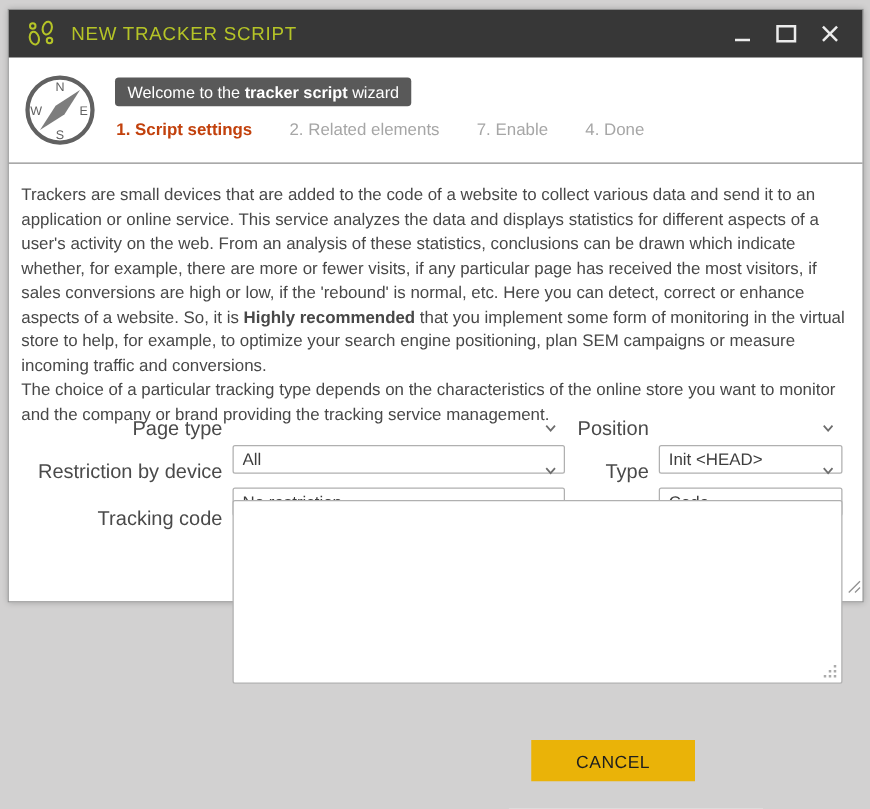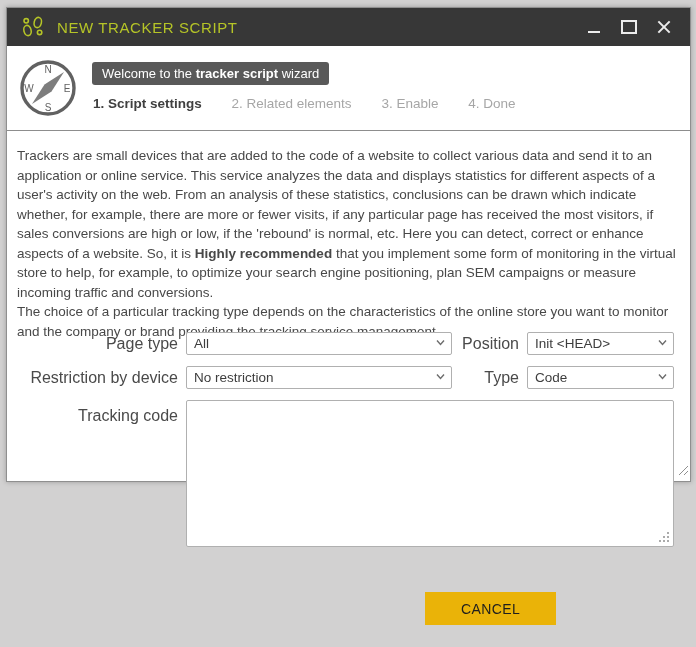--- a/index.html
+++ b/index.html
@@ -39,21 +39,21 @@
   
   .compass{position:absolute;left:12px;top:51px;}
   .welcome-badge{
     position:absolute;left:85px;top:54px;
     background:#595959;color:#fff;border-radius:3px;
     font-size:13px;padding:4px 10px;white-space:nowrap;
   }
   .welcome-badge b{font-weight:bold;text-align:center;}
   .steps{position:absolute;left:86px;top:88px;font-size:13.5px;white-space:nowrap;}
   .step{color:#a6a6a6;margin-right:26px;cursor:pointer;}
-  .step.active{color:#404040;font-weight:bold;}
+  .step.active{color:#c2410c;font-weight:bold;}
   .divider{position:absolute;left:0;right:0;top:122px;height:0;border-top:1px solid #8d8d8d;}
   
   .description{
     position:absolute;left:10px;top:138px;width:665px;
     font-size:13.5px;line-height:19.5px;color:#484848;
   }
   .description b{font-weight:bold;}
   
   .flabel{
     position:absolute;height:23px;line-height:23px;
@@ -67,21 +67,21 @@
   .selwrap{position:absolute;height:23px;}
   .sw-pagetype   {left:179px;top:324px;width:266px;}
   .sw-position   {left:520px;top:324px;width:147px;}
   .sw-restriction{left:179px;top:358px;width:266px;}
   .sw-type       {left:520px;top:358px;width:147px;}
   .selwrap select{
     width:100%;height:100%;box-sizing:border-box;
     -webkit-appearance:none;appearance:none;
     border:1px solid #b0b0b0;border-radius:2px;background:#fff;
     font-family:"Liberation Sans", sans-serif;
-    font-size:13.5px;color:#3d3d3d;padding:0 22px 0 7px;outline:none;
+    font-size:13.5px;color:#3d3d3d;padding:0 22px 0 7px;outline:none;margin-top:24px;
   }
   .chev{position:absolute;right:7px;top:7px;pointer-events:none;}
   .ta-wrap{position:absolute;left:179px;top:392px;width:488px;height:147px;}
   .ta-wrap textarea{
     width:100%;height:100%;box-sizing:border-box;resize:none;
     border:1px solid #b0b0b0;border-radius:2px;background:#fff;
     font-family:"Liberation Sans", sans-serif;font-size:13px;color:#3d3d3d;
     padding:6px;outline:none;
   }
   .ta-grip{
@@ -146,21 +146,21 @@
       <text x="10" y="33" text-anchor="middle" font-size="10" fill="#616161" font-family="Liberation Sans, sans-serif">W</text>
       <polygon points="13,45 25.5,25.5 45,13 32.5,32.5" fill="#7d7d7d"></polygon>
     </svg>
   </span>
 
   <div class="welcome-badge"><span>Welcome to the </span><b>tracker script</b><span> wizard</span></div>
 
   <div class="steps">
     <span class="step active">1. Script settings</span>
     <span class="step">2. Related elements</span>
-    <span class="step">3. Enable</span>
+    <span class="step">7. Enable</span>
     <span class="step">4. Done</span>
   </div>
 
   <div class="divider"></div>
 
   <div class="description">
     <span>Trackers are small devices that are added to the code of a website to collect various data and send it to an application or online service. This service analyzes the data and displays statistics for different aspects of a user's activity on the web. From an analysis of these statistics, conclusions can be drawn which indicate whether, for example, there are more or fewer visits, if any particular page has received the most visitors, if sales conversions are high or low, if the 'rebound' is normal, etc. Here you can detect, correct or enhance aspects of a website. So, it is </span><b>Highly recommended</b><span> that you implement some form of monitoring in the virtual store to help, for example, to optimize your search engine positioning, plan SEM campaigns or measure incoming traffic and conversions.</span><br>
     <span>The choice of a particular tracking type depends on the characteristics of the online store you want to monitor and the company or brand providing the tracking service management.</span>
   </div>
 

